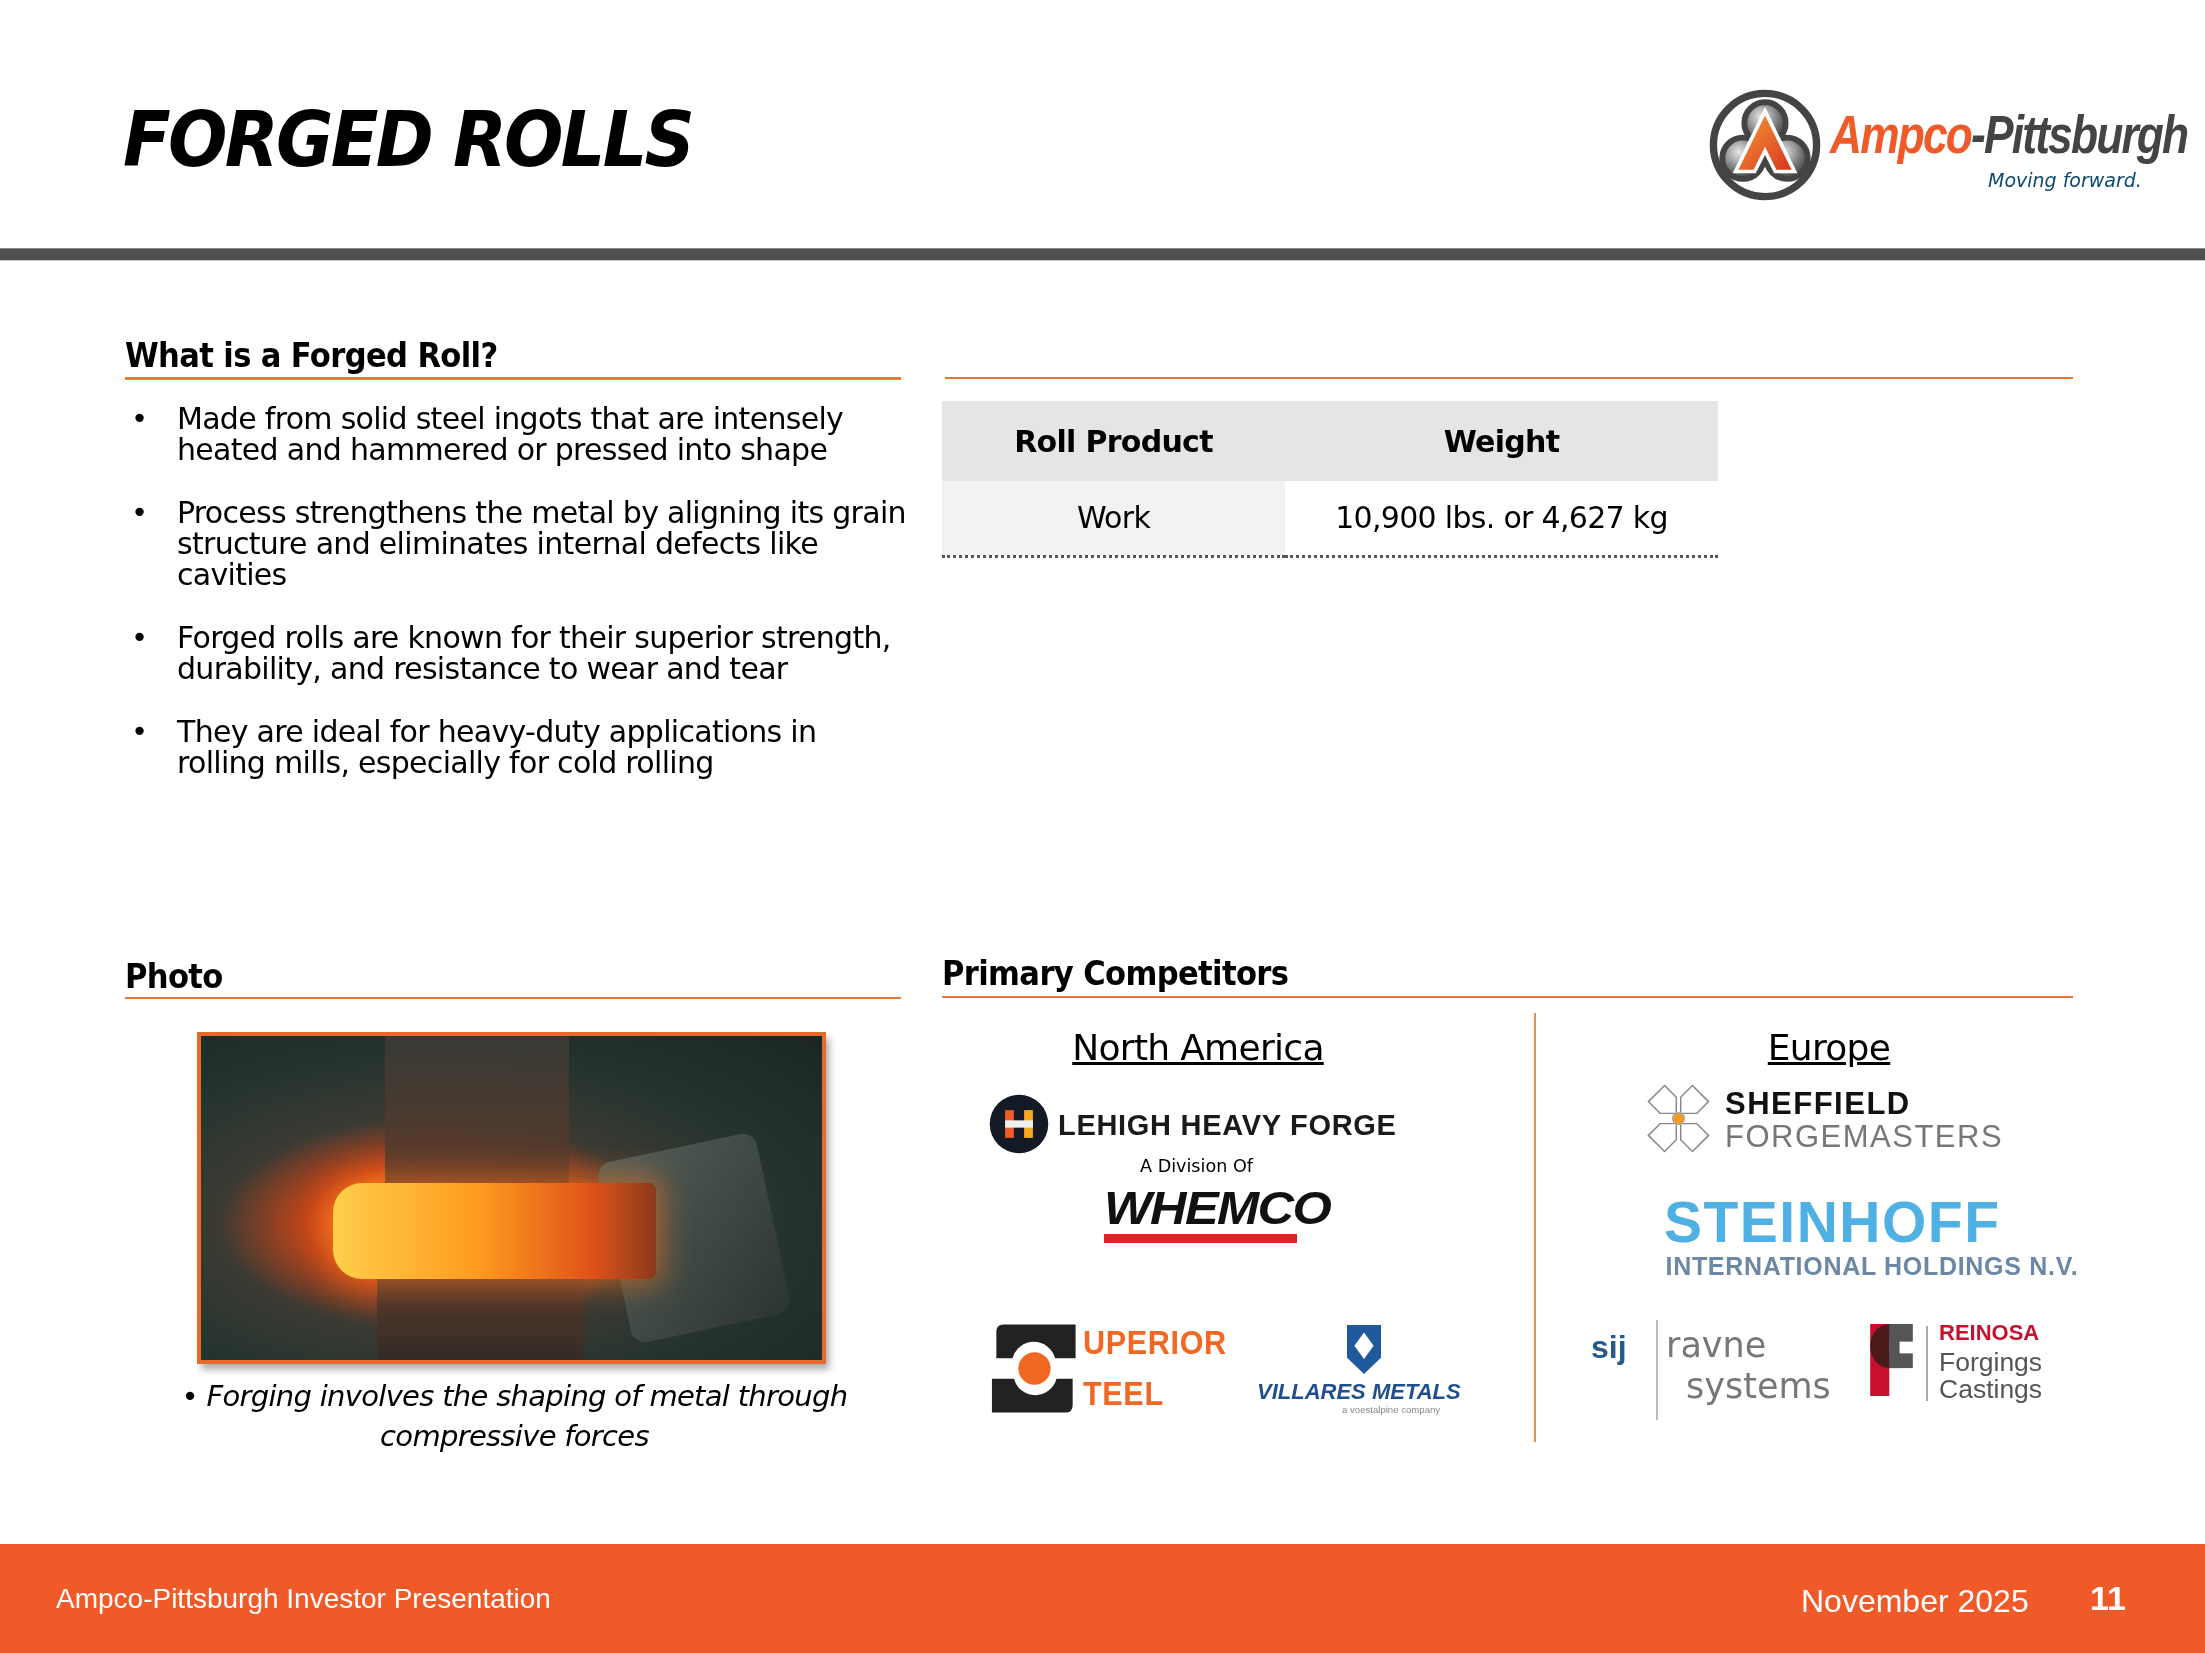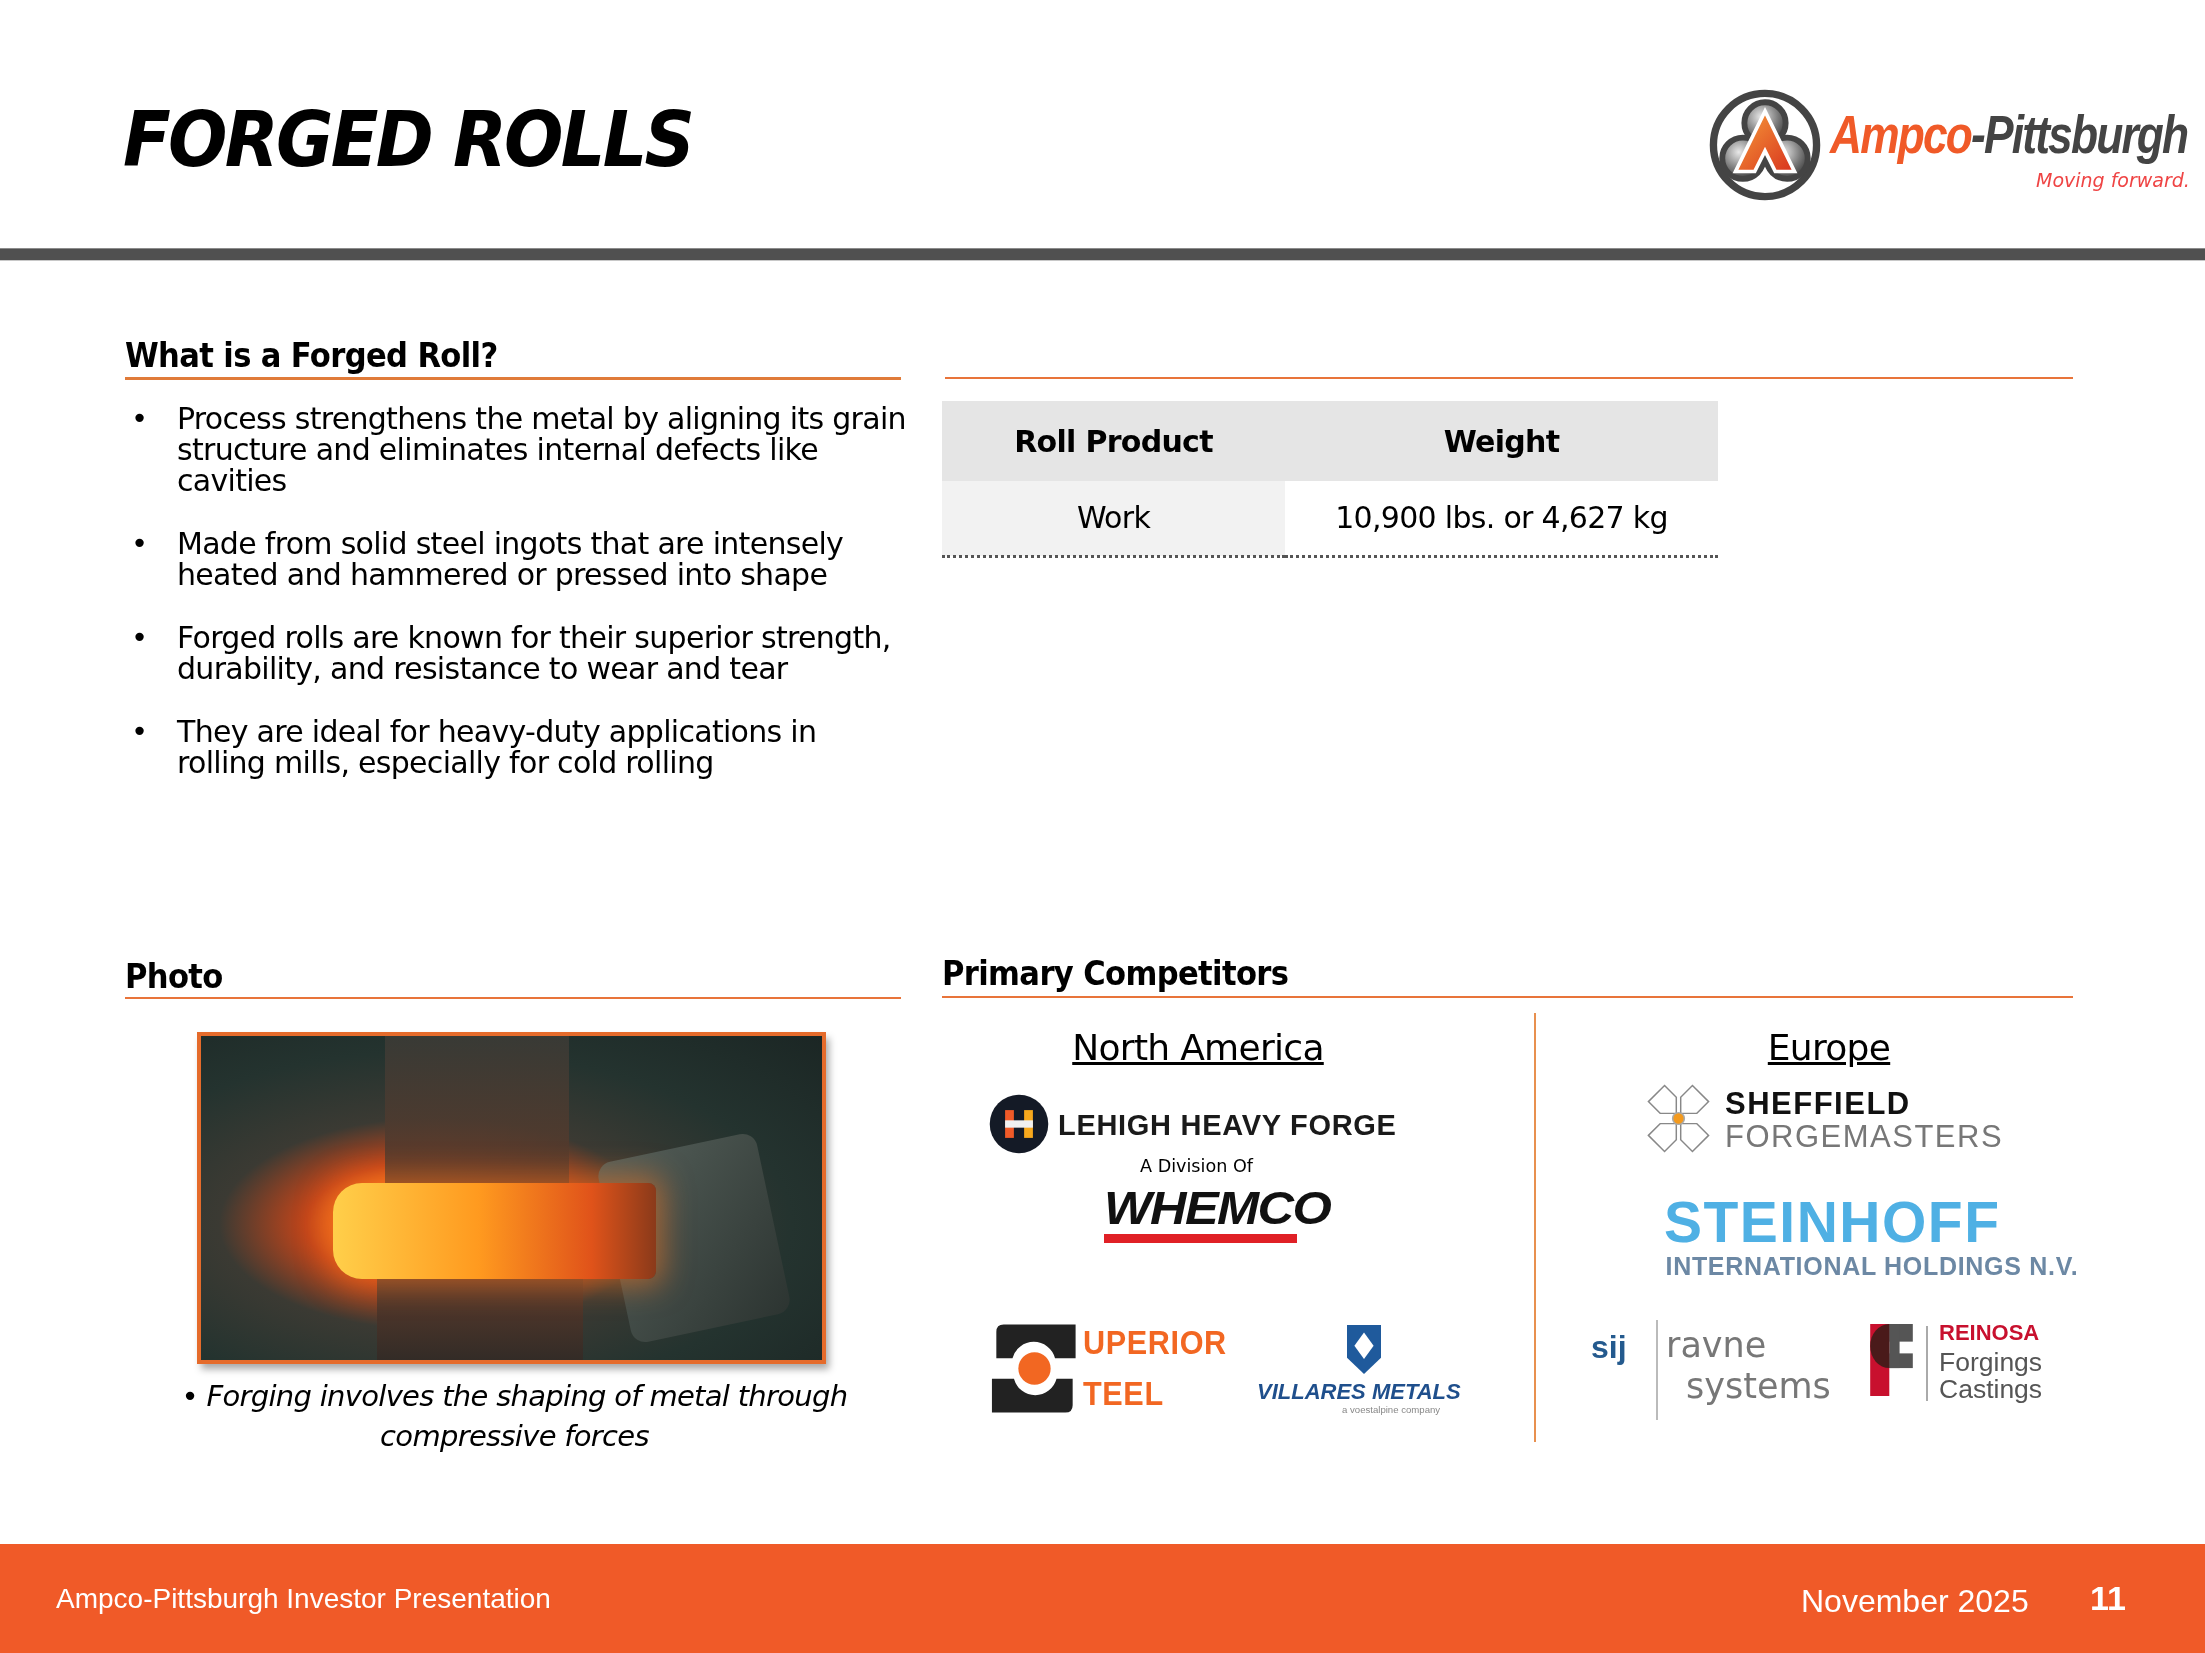--- a/index.html
+++ b/index.html
@@ -24,23 +24,22 @@
   .logo-word {
     position: absolute; left: 121px; top: 16px;
     font-family: "Liberation Sans", sans-serif; font-weight: bold; font-style: italic;
     font-size: 54px; letter-spacing: -2.2px; transform: scaleX(0.82); transform-origin: left top;
     white-space: nowrap;
   }
   .logo-word .ampco { color: #f05a28; }
   .logo-word .pitt { color: #444444; }
   .logo-tag {
     position: absolute; left: 279px; top: 82px;
-    font-family: "DejaVu Sans", sans-serif; font-style: italic; font-size: 19px; color: #ef4444;
+    font-family: "DejaVu Sans", sans-serif; font-style: italic; font-size: 19px; color: #0c4a6e;
     white-space: nowrap;
-    margin-left: 48px;
   }
 
   
   .section-heading {
     font-family: "DejaVu Sans", sans-serif; font-weight: bold;
     font-size: 34px; letter-spacing: -0.7px; transform: scaleX(0.9); transform-origin: left top;
     white-space: nowrap;
   }
   .rule { height: 2.9px; background: #e07b39; }
   .rule-thin { height: 2.2px; background: #e8743a; }
@@ -146,22 +145,22 @@
   <div class="logo-tag">Moving forward.</div>
 </div>
 
 <div class="abs header-bar"></div>
 
 <div class="abs section-heading" style="left:125px; top:335px;">What is a Forged Roll?</div>
 <div class="abs rule" style="left:125px; top:377px; width:776px;"></div>
 <div class="abs rule-thin" style="left:945px; top:377px; width:1128px;"></div>
 
 <div class="abs bullets">
+  <div class="bullet">Made from solid steel ingots that are intensely heated and hammered or pressed into shape</div>
   <div class="bullet">Process strengthens the metal by aligning its grain structure and eliminates internal defects like cavities</div>
-  <div class="bullet">Made from solid steel ingots that are intensely heated and hammered or pressed into shape</div>
   <div class="bullet">Forged rolls are known for their superior strength, durability, and resistance to wear and tear</div>
   <div class="bullet">They are ideal for heavy-duty applications in rolling mills, especially for cold rolling</div>
 </div>
 
 <table class="abs table">
   <thead>
     <tr>
       <th>Roll Product</th>
       <th>Weight</th>
     </tr>

